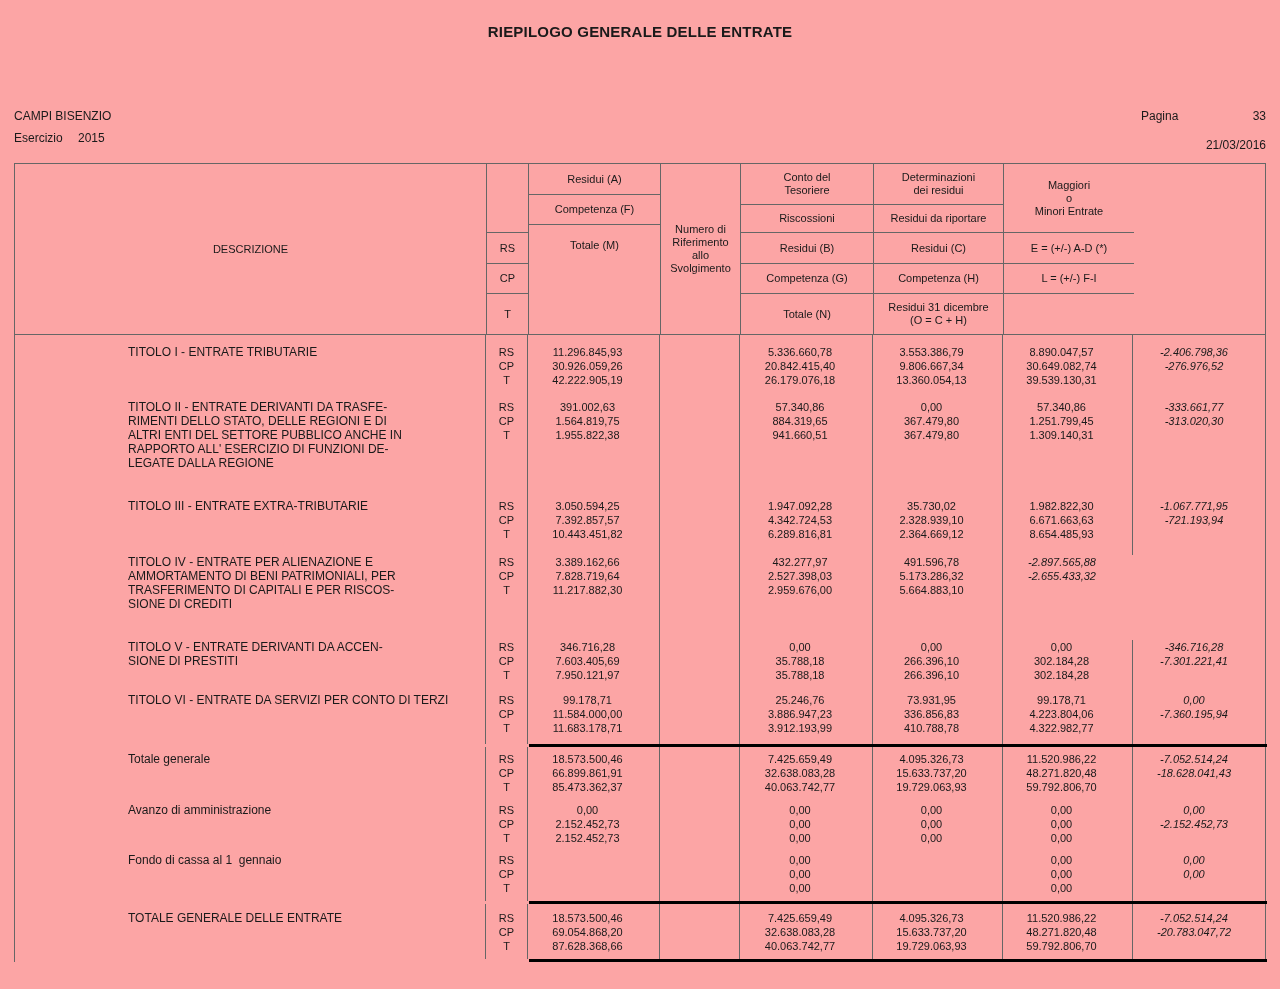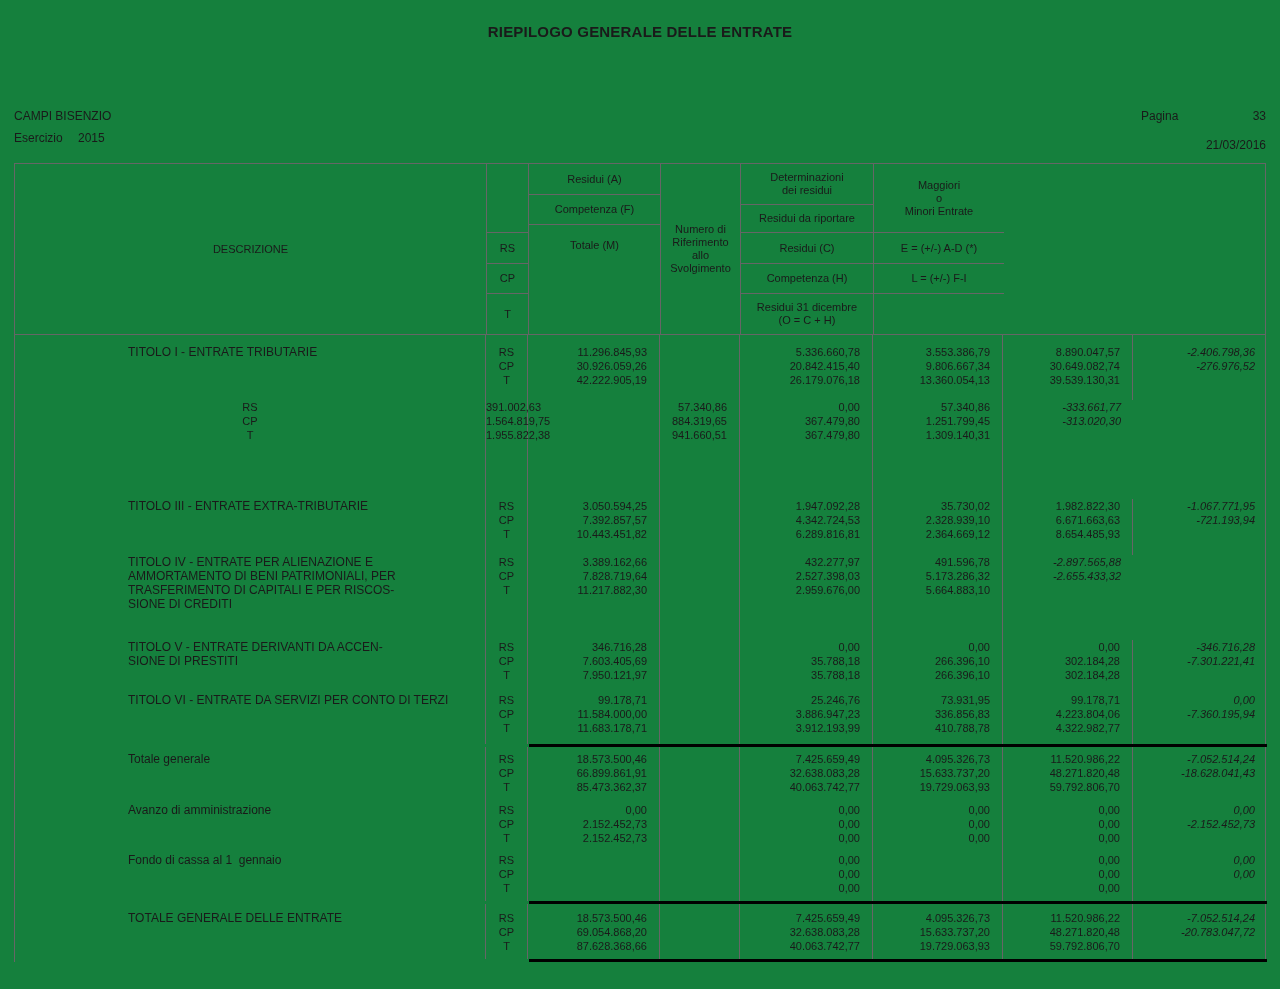--- a/index.html
+++ b/index.html
@@ -1,17 +1,17 @@
 <!DOCTYPE html>
 <html><head>
 <meta charset="utf-8">
 <style>
   html,body { margin:0; padding:0; background:#fff; }
   body { font-family:"Liberation Sans", sans-serif; color:#1a1a1a; }
-  .page { position:relative; width:1280px; height:989px; background:#15803d; overflow:hidden; }
+  .page { position:relative; width:1280px; height:989px; background:#fca5a5; overflow:hidden; }
 
   .doc-title { position:absolute; top:23px; left:0; width:100%; text-align:center;
                font-size:15px; font-weight:bold; letter-spacing:.2px; }
 
   .meta { position:absolute; font-size:12px; white-space:pre; }
   .m-ente { top:109px; left:14px; }
   .m-eser-lbl { top:131px; left:14px; }
   .m-eser-val { top:131px; left:78px; }
   .m-pag-lbl { top:109px; left:1141px; }
   .m-pag-val { top:109px; right:14px; }
@@ -36,21 +36,21 @@
   .ml { white-space:pre-line; }
 
   
   .tbody { border-left:1px solid #666; border-right:1px solid #666; box-sizing:border-box; }
   .trow { display:grid; grid-template-columns:471px 42px 132px 80px 133px 130px 130px 134px; }
   .tc { border-right:1px solid #666; box-sizing:border-box; padding-top:var(--pt,0px); }
   .tc:last-child { border-right:none;font-style:italic; }
   .c-desc { font-size:12px; line-height:14px; padding-left:113px; padding-right:6px;
             white-space:pre-wrap; }
   .c-lbl { text-align:center; }
-  .c-num { text-align:right; padding-right:12px; }
+  .c-num { text-align:center; padding-right:12px; }
   .ln { height:14px; font-size:11px; line-height:14px; white-space:pre; }
   .hrule { height:3px; background:#000; margin-left:514px; width:738px; }
 </style>
 </head>
 <body>
 
 <div class="page">
 
   <div class="doc-title">RIEPILOGO GENERALE DELLE ENTRATE</div>
 
@@ -80,20 +80,28 @@
         <div class="hb h31">Residui (A)</div>
         <div class="hb h30">Competenza (F)</div>
         <div class="hb h40 last">Totale (M)</div>
       </div>
 
       <div class="hc hc-num ml">Numero di
 Riferimento
 allo
 Svolgimento</div>
 
+      <div class="hc">
+        <div class="hb h41 ml">Conto del
+Tesoriere</div>
+        <div class="hb h28">Riscossioni</div>
+        <div class="hb h31">Residui (B)</div>
+        <div class="hb h30">Competenza (G)</div>
+        <div class="hb h40 last">Totale (N)</div>
+      </div>
 
       <div class="hc">
         <div class="hb h41 ml">Determinazioni
 dei residui</div>
         <div class="hb h28">Residui da riportare</div>
         <div class="hb h31">Residui (C)</div>
         <div class="hb h30">Competenza (H)</div>
         <div class="hb h40 last ml">Residui 31 dicembre
 (O = C + H)</div>
       </div>
@@ -139,20 +147,25 @@
             <div class="ln">30.649.082,74</div>
             <div class="ln">39.539.130,31</div>
           </div>
           <div class="tc c-num">
             <div class="ln">-2.406.798,36</div>
             <div class="ln">-276.976,52</div>
             <div class="ln"></div>
           </div>
         </div>
         <div class="trow" style="min-height: 99px;">
+          <div class="tc c-desc">TITOLO II - ENTRATE DERIVANTI DA TRASFE-
+RIMENTI DELLO STATO, DELLE REGIONI E DI
+ALTRI ENTI DEL SETTORE PUBBLICO ANCHE IN
+RAPPORTO ALL' ESERCIZIO DI FUNZIONI DE-
+LEGATE DALLA REGIONE</div>
           <div class="tc c-lbl">
             <div class="ln">RS</div>
             <div class="ln">CP</div>
             <div class="ln">T</div>
           </div>
           <div class="tc c-num">
             <div class="ln">391.002,63</div>
             <div class="ln">1.564.819,75</div>
             <div class="ln">1.955.822,38</div>
           </div>

